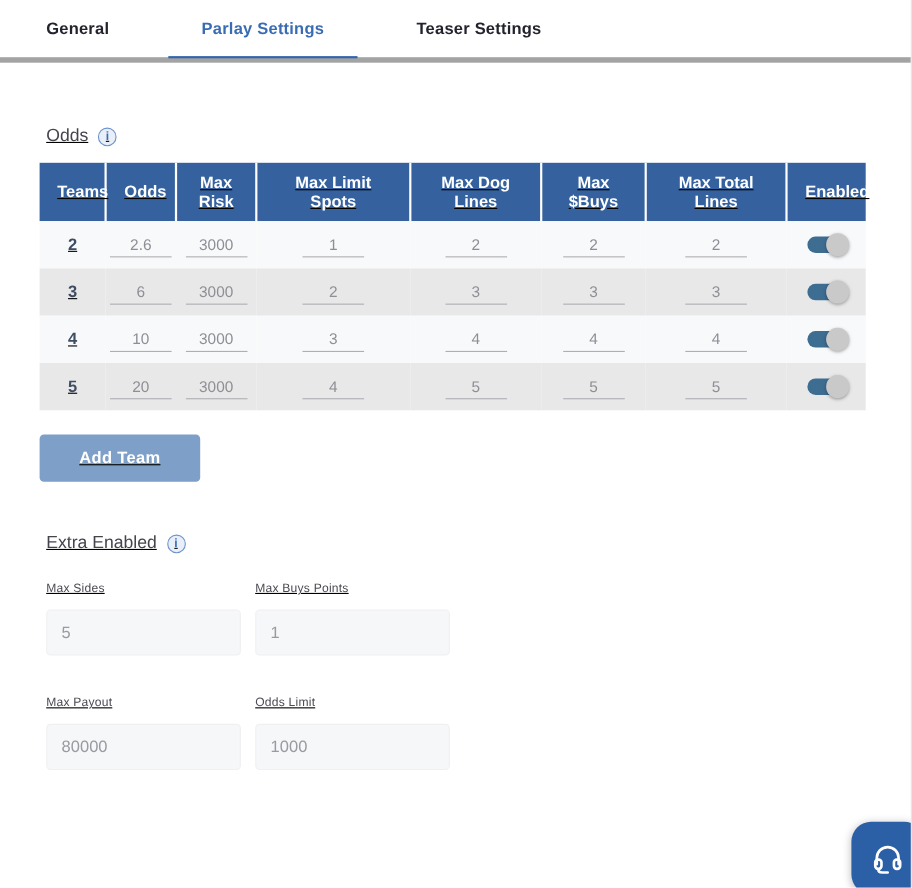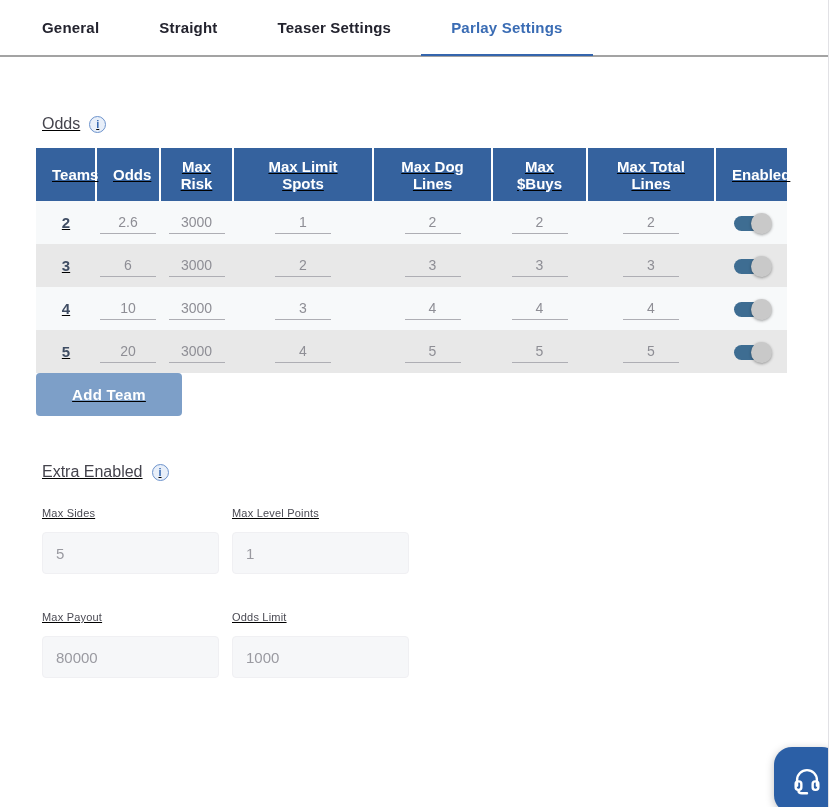--- a/index.html
+++ b/index.html
@@ -5,21 +5,21 @@
   * { margin:0; padding:0; box-sizing:border-box; }
   html,body { background:#fff; }
   body { font-family:"Liberation Sans", sans-serif; }
   .page {
     position:relative; width:829px; height:807px; background:#fff;
     border-right:1px solid #e1e1e5; overflow:hidden;
   }
   
   .tabbar {
     display:flex; align-items:stretch; height:57px;
-    border-bottom:2px solid #a3a3a3; padding-left:12px;
+    border-bottom:5px solid #a3a3a3; padding-left:12px;gap:24px;
   }
   .tab {
     display:flex; align-items:center; padding:0 30px;
     font-size:15px; font-weight:bold; color:#23232e; letter-spacing:.2px;
     cursor:pointer; position:relative; white-space:nowrap;
   }
   .tab.active { color:#3a6cb4; }
   .tab.active::after {
     content:""; position:absolute; left:0; right:0; bottom:-1px;
     height:2px; background:#3465ad;
@@ -63,21 +63,21 @@
   }
   .toggle.on { background:#3e6d92; }
   .toggle .knob {
     position:absolute; top:-3px; left:-3px; width:21px; height:21px;
     border-radius:50%; background:#c9c9c9;
     box-shadow:0 1px 3px rgba(0,0,0,.35);
   }
   .toggle.on .knob { left:auto; right:-3px; }
   
   .add-team {
-    display:block; width:146px; height:43px;
+    display:block; margin-top:22px; width:146px; height:43px;
     background:#7d9fc8; color:#fff; font-weight:bold; font-size:15px;
     font-family:inherit; border:none; border-radius:4px; cursor:pointer;
     letter-spacing:.3px;
   }
   
   .form-grid {
     display:grid; grid-template-columns:177px 177px;
     column-gap:13px; row-gap:37px; margin-left:6px;
   }
   .field label {
@@ -100,23 +100,22 @@
   }
   .chat-fab svg { display:block; }
 </style>
 </head>
 <body>
 
 <div class="page">
 
   <nav class="tabbar">
     <div class="tab">General</div>
-    <div class="tab">Straight</div>
+    <div class="tab active">Parlay Settings</div>
     <div class="tab">Teaser Settings</div>
-    <div class="tab active">Parlay Settings</div>
   </nav>
 
   <main class="main">
 
     <div class="section-heading heading-odds">
       <span>Odds</span>
       <i class="info-icon">i</i>
     </div>
 
     <table class="odds">
@@ -192,21 +191,21 @@
       <span>Extra Enabled</span>
       <i class="info-icon">i</i>
     </div>
 
     <div class="form-grid">
       <div class="field">
         <label>Max Sides</label>
         <input value="5" style="">
       </div>
       <div class="field">
-        <label>Max Level Points</label>
+        <label>Max Buys Points</label>
         <input value="1" style="">
       </div>
       <div class="field">
         <label>Max Payout</label>
         <input value="80000" style="">
       </div>
       <div class="field">
         <label>Odds Limit</label>
         <input value="1000" style="">
       </div>

